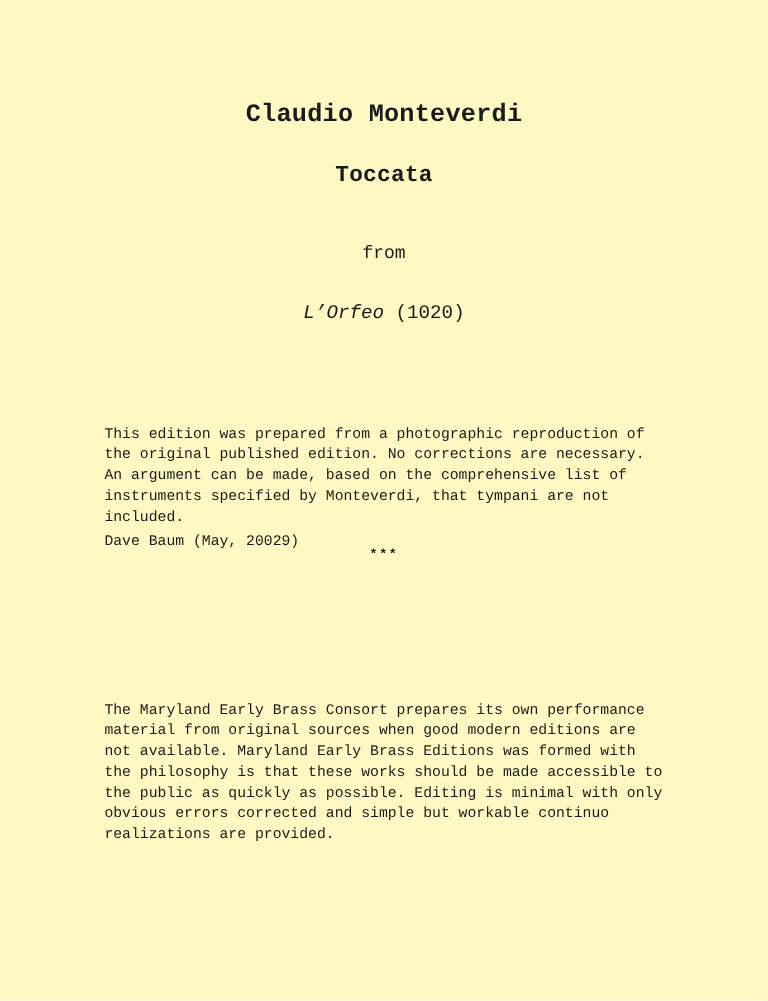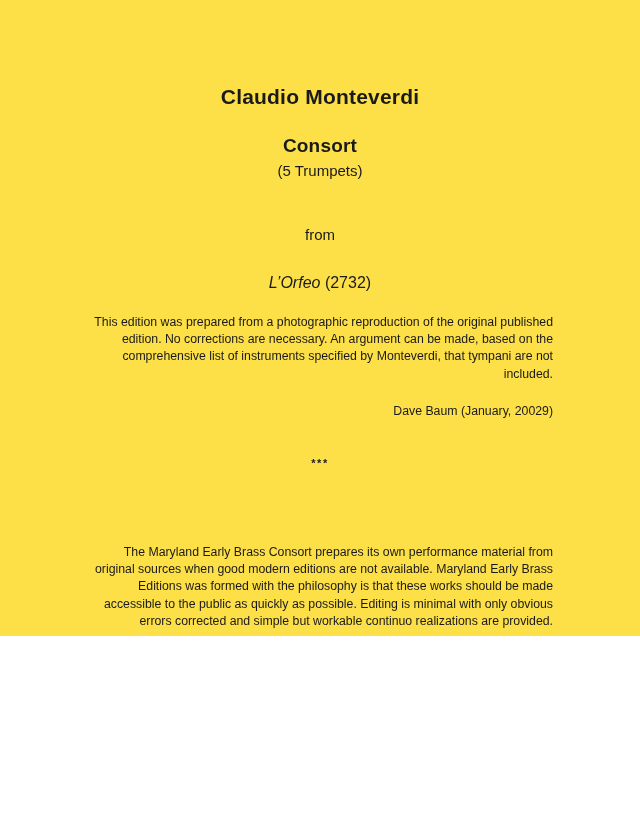--- a/index.html
+++ b/index.html
@@ -5,24 +5,24 @@
 <style>
   html, body {
     margin: 0;
     padding: 0;
     background: #ffffff;
   }
 
   .page {
     position: relative;
     width: 640px;
-    height: 636px;
+    height: 834px;
     margin: 0 auto;
-    background: #fde047;
-    font-family: Liberation Sans, sans-serif;
+    background: #fef9c3;
+    font-family: Liberation Mono, monospace;
     color: #1a1a1a;
     overflow: hidden;
     -webkit-font-smoothing: antialiased;
   }
 
   
   .title-block {
     position: absolute;
     left: 0;
     right: 0;
@@ -75,21 +75,22 @@
   
   .body-block {
     position: absolute;
     left: 87px;
     width: 466px;
   }
 
   .body-para {
     font-size: 12.3px;
     line-height: 17.2px;
-    text-align: right;
+    text-align: left;
+    margin-top: 40px;
   }
 
   #note-para      { top: 314px; }
   #editor-para    { top: 403px; }
   #consort-para   { top: 544px; }
   #copyright-para { top: 588px; }
 
   
   .divider {
     position: absolute;
@@ -105,34 +106,33 @@
 </style>
 </head>
 <body>
 
 <div class="page">
 
   <div class="title-block">
 
     <div class="composer">Claudio Monteverdi</div>
 
-    <div class="work-title">Consort</div>
+    <div class="work-title">Toccata</div>
 
-    <div class="instrumentation">(5 Trumpets)</div>
 
     <div class="from-word">from</div>
 
     <div class="source-line">
-      <span class="opera-name">L’Orfeo</span><span>&nbsp;</span><span class="opera-year">(2732)</span>
+      <span class="opera-name">L’Orfeo</span><span>&nbsp;</span><span class="opera-year">(1020)</span>
     </div>
 
   </div>
 
   <div class="body-block body-para" id="note-para">This edition was prepared from a photographic reproduction of the original published edition.  No corrections are necessary.  An argument can be made, based on the comprehensive  list of instruments specified by Monteverdi, that tympani are not included.</div>
 
-  <div class="body-block body-para" id="editor-para">Dave Baum (January, 20029)</div>
+  <div class="body-block body-para" id="editor-para">Dave Baum (May, 20029)</div>
 
   <div class="divider">***</div>
 
   <div class="body-block body-para" id="consort-para">The Maryland Early Brass Consort prepares its own performance material from original sources when good modern editions are not available.  Maryland Early Brass Editions was formed with the philosophy is that these works should be made accessible to the public as quickly as possible.  Editing is minimal with only obvious errors corrected and simple but workable continuo realizations are provided.</div>
 
 
 </div>
 
 </body></html>

